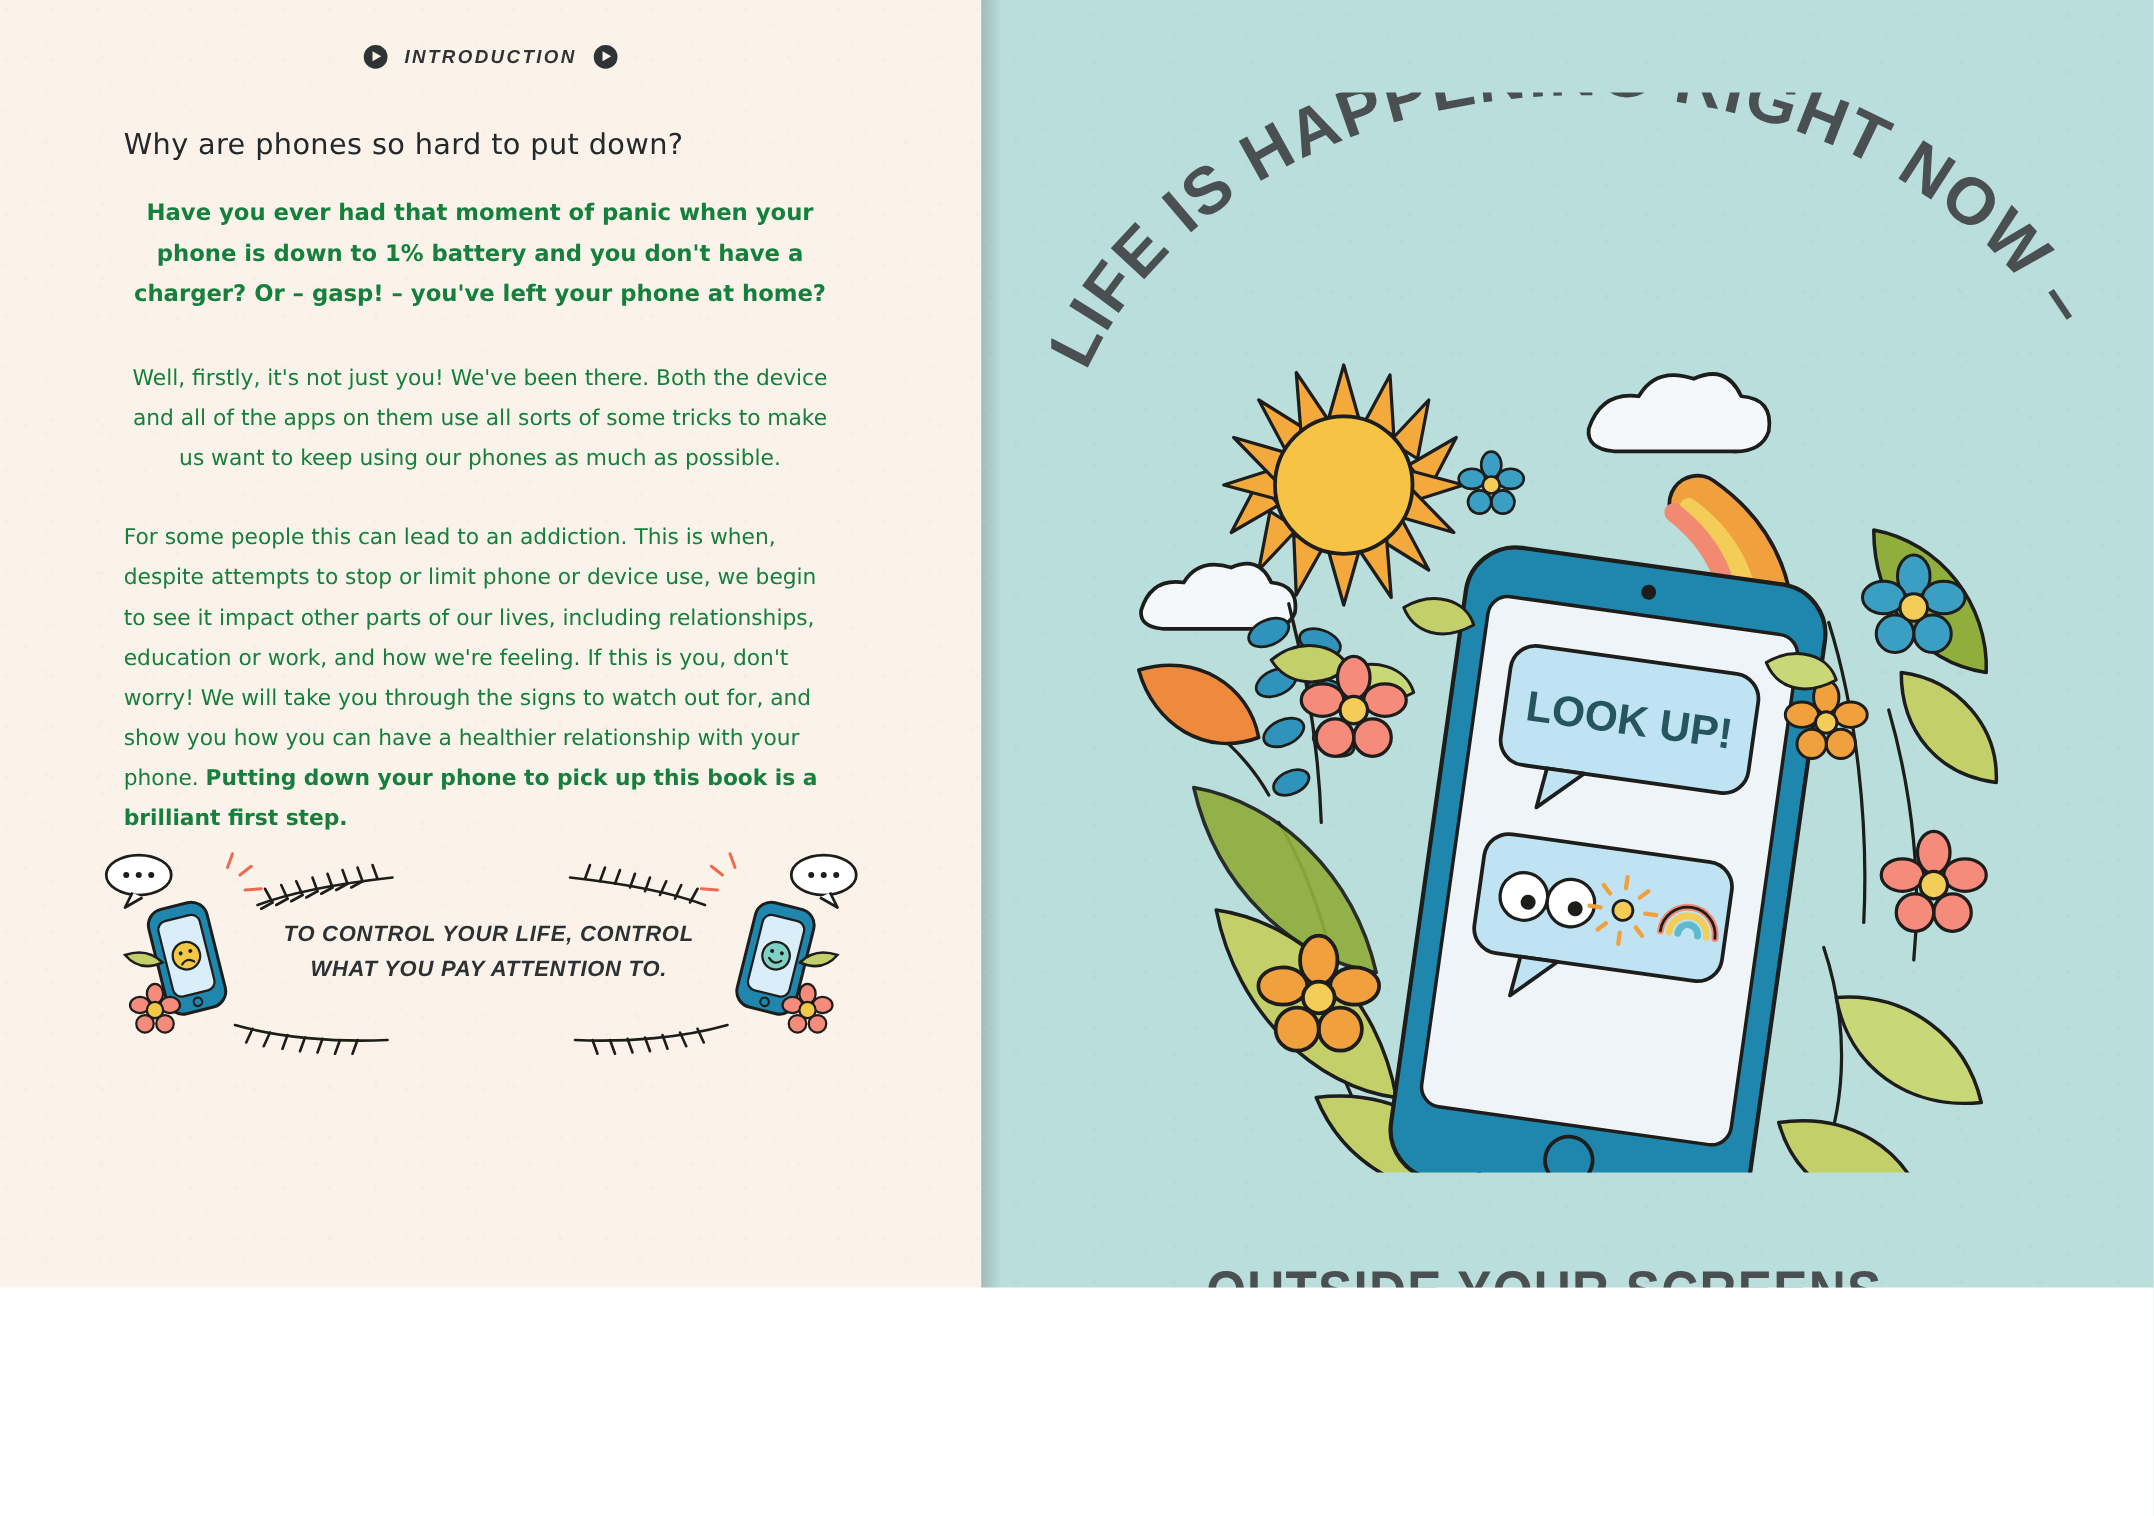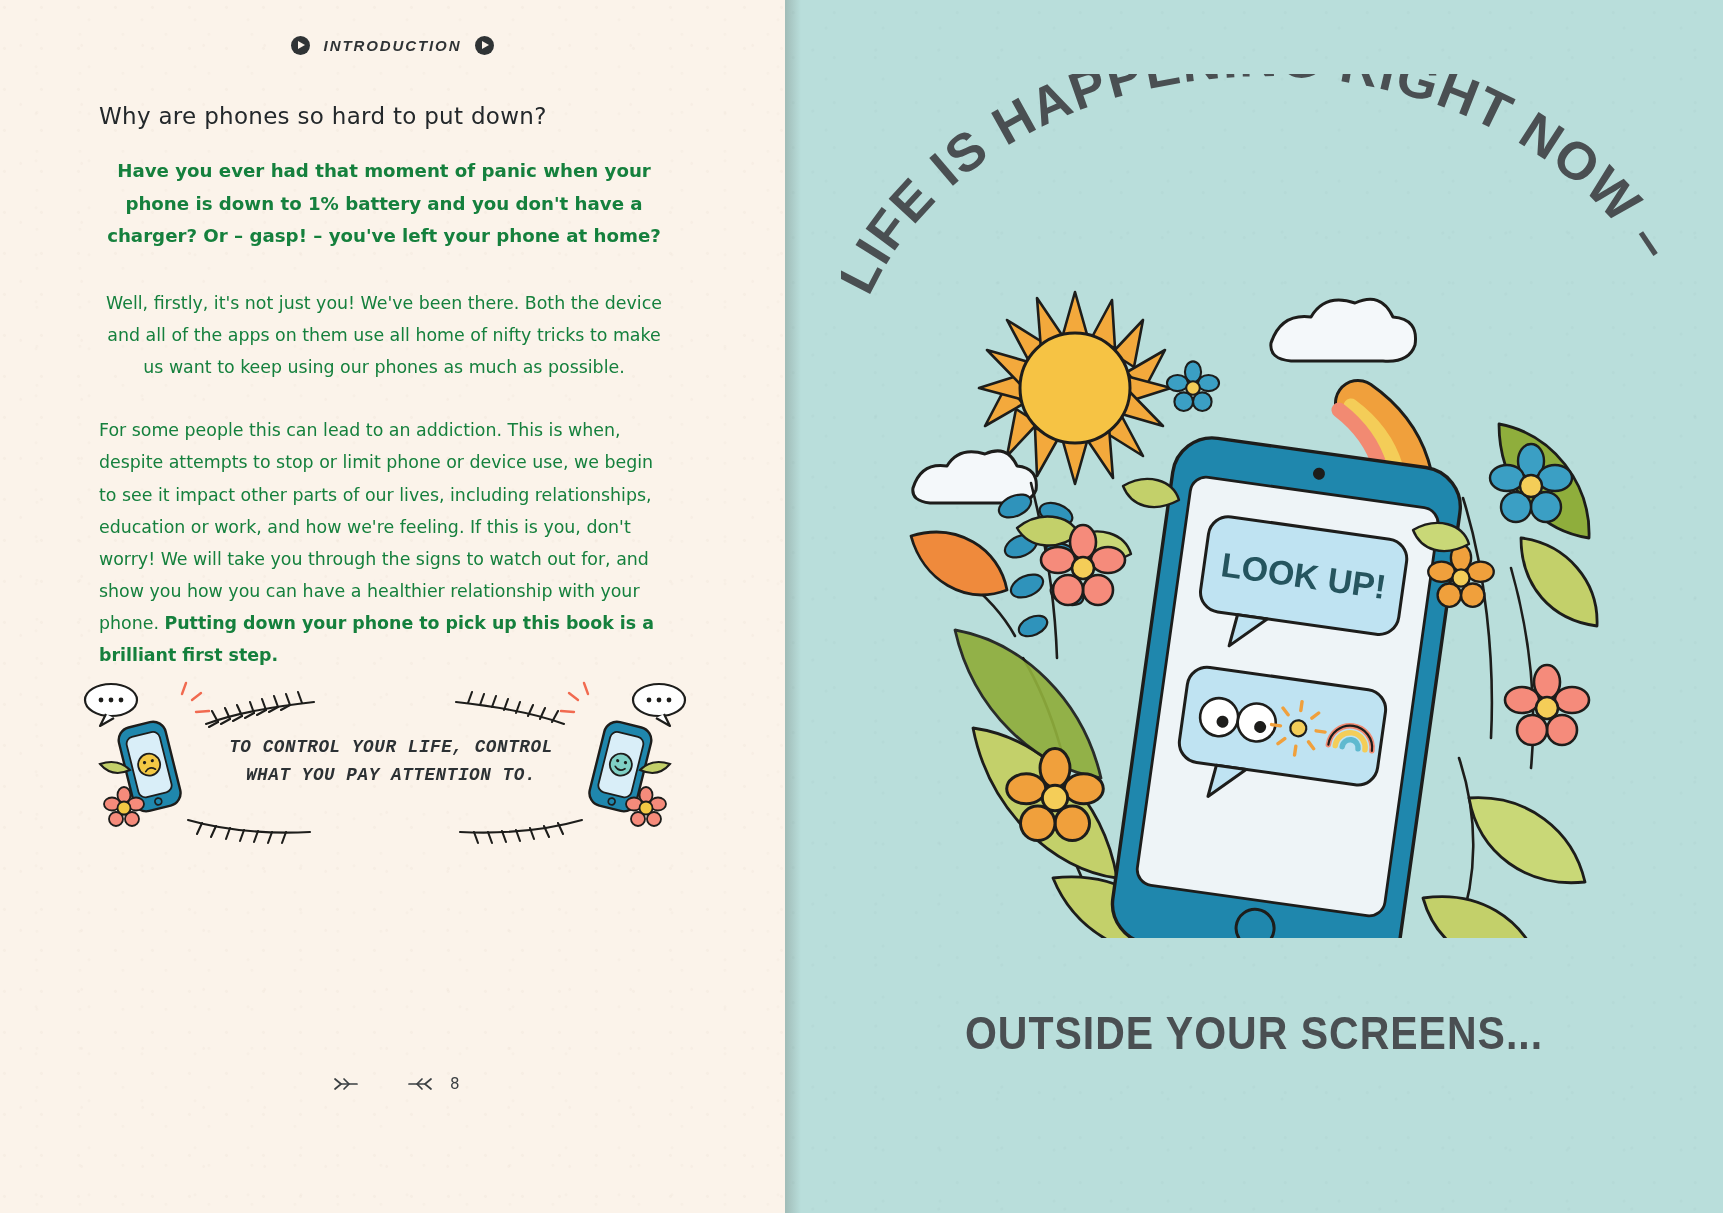--- a/index.html
+++ b/index.html
@@ -6,21 +6,21 @@
     margin: 0;
     padding: 0;
     background: #ffffff;
   }
   body {
     font-family: "DejaVu Sans", sans-serif;
   }
   #spread {
     position: relative;
     width: 1723px;
-    height: 1213px;
+    height: 1030px;
     overflow: hidden;
     display: flex;
   }
   
   .page-left {
     position: relative;
     width: 785px;
     height: 1213px;
     background: #fbf3ea;
     box-sizing: border-box;
@@ -115,21 +115,21 @@
     top: 672px;
     width: 614px;
     height: 180px;
   }
   .quote-text {
     position: absolute;
     left: 148px;
     top: 62px;
     width: 330px;
     text-align: center;
-    font-family: Liberation Mono, monospace;
+    font-family: Liberation Sans, sans-serif;
     font-style: italic;
     font-weight: bold;
     font-size: 17.6px;
     line-height: 1.58;
     letter-spacing: .6px;
     color: #2c3134;
   }
   .deco {
     position: absolute;
   }
@@ -216,21 +216,21 @@
       <span class="play-dot"></span>
       <span class="rh-text">INTRODUCTION</span>
       <span class="play-dot"></span>
     </div>
 
     <div class="text-col">
       <h1 class="headline">Why are phones so hard to put down?</h1>
 
       <p class="body lead">Have you ever had that moment of panic when your phone is down to 1% battery and you don't have a charger? Or – gasp! – you've left your phone at home?</p>
 
-      <p class="body">Well, firstly, it's not just you! We've been there. Both the device and all of the apps on them use all home of nifty tricks to make us want to keep using our phones as much as possible.</p>
+      <p class="body">Well, firstly, it's not just you! We've been there. Both the device and all of the apps on them use all sorts of some tricks to make us want to keep using our phones as much as possible.</p>
 
       <p class="body left-align"><span>For some people this can lead to an addiction. This is when, despite attempts to stop or limit phone or device use, we begin to see it impact other parts of our lives, including relationships, education or work, and how we're feeling. If this is you, don't worry! We will take you through the signs to watch out for, and show you how you can have a healthier relationship with your phone. </span><b>Putting down your phone to pick up this book is a brilliant first step.</b></p>
     </div>
 
     <div class="quote-block">
       <svg class="deco" style="left:0;top:0;" width="614" height="180" viewBox="0 0 614 180">
         <g fill="none" stroke="#1d1d1b" stroke-width="2.1" stroke-linecap="round" stroke-linejoin="round">
 
           <path d="M128 52 C160 40 200 34 236 30"></path>
           <path d="M140 50 l-6 -11 M152 47 l-5 -11 M164 44 l-5 -11 M176 41 l-4 -11 M188 38 l-4 -11 M200 35 l-4 -11 M212 33 l-4 -11 M224 31 l-4 -11"></path>

